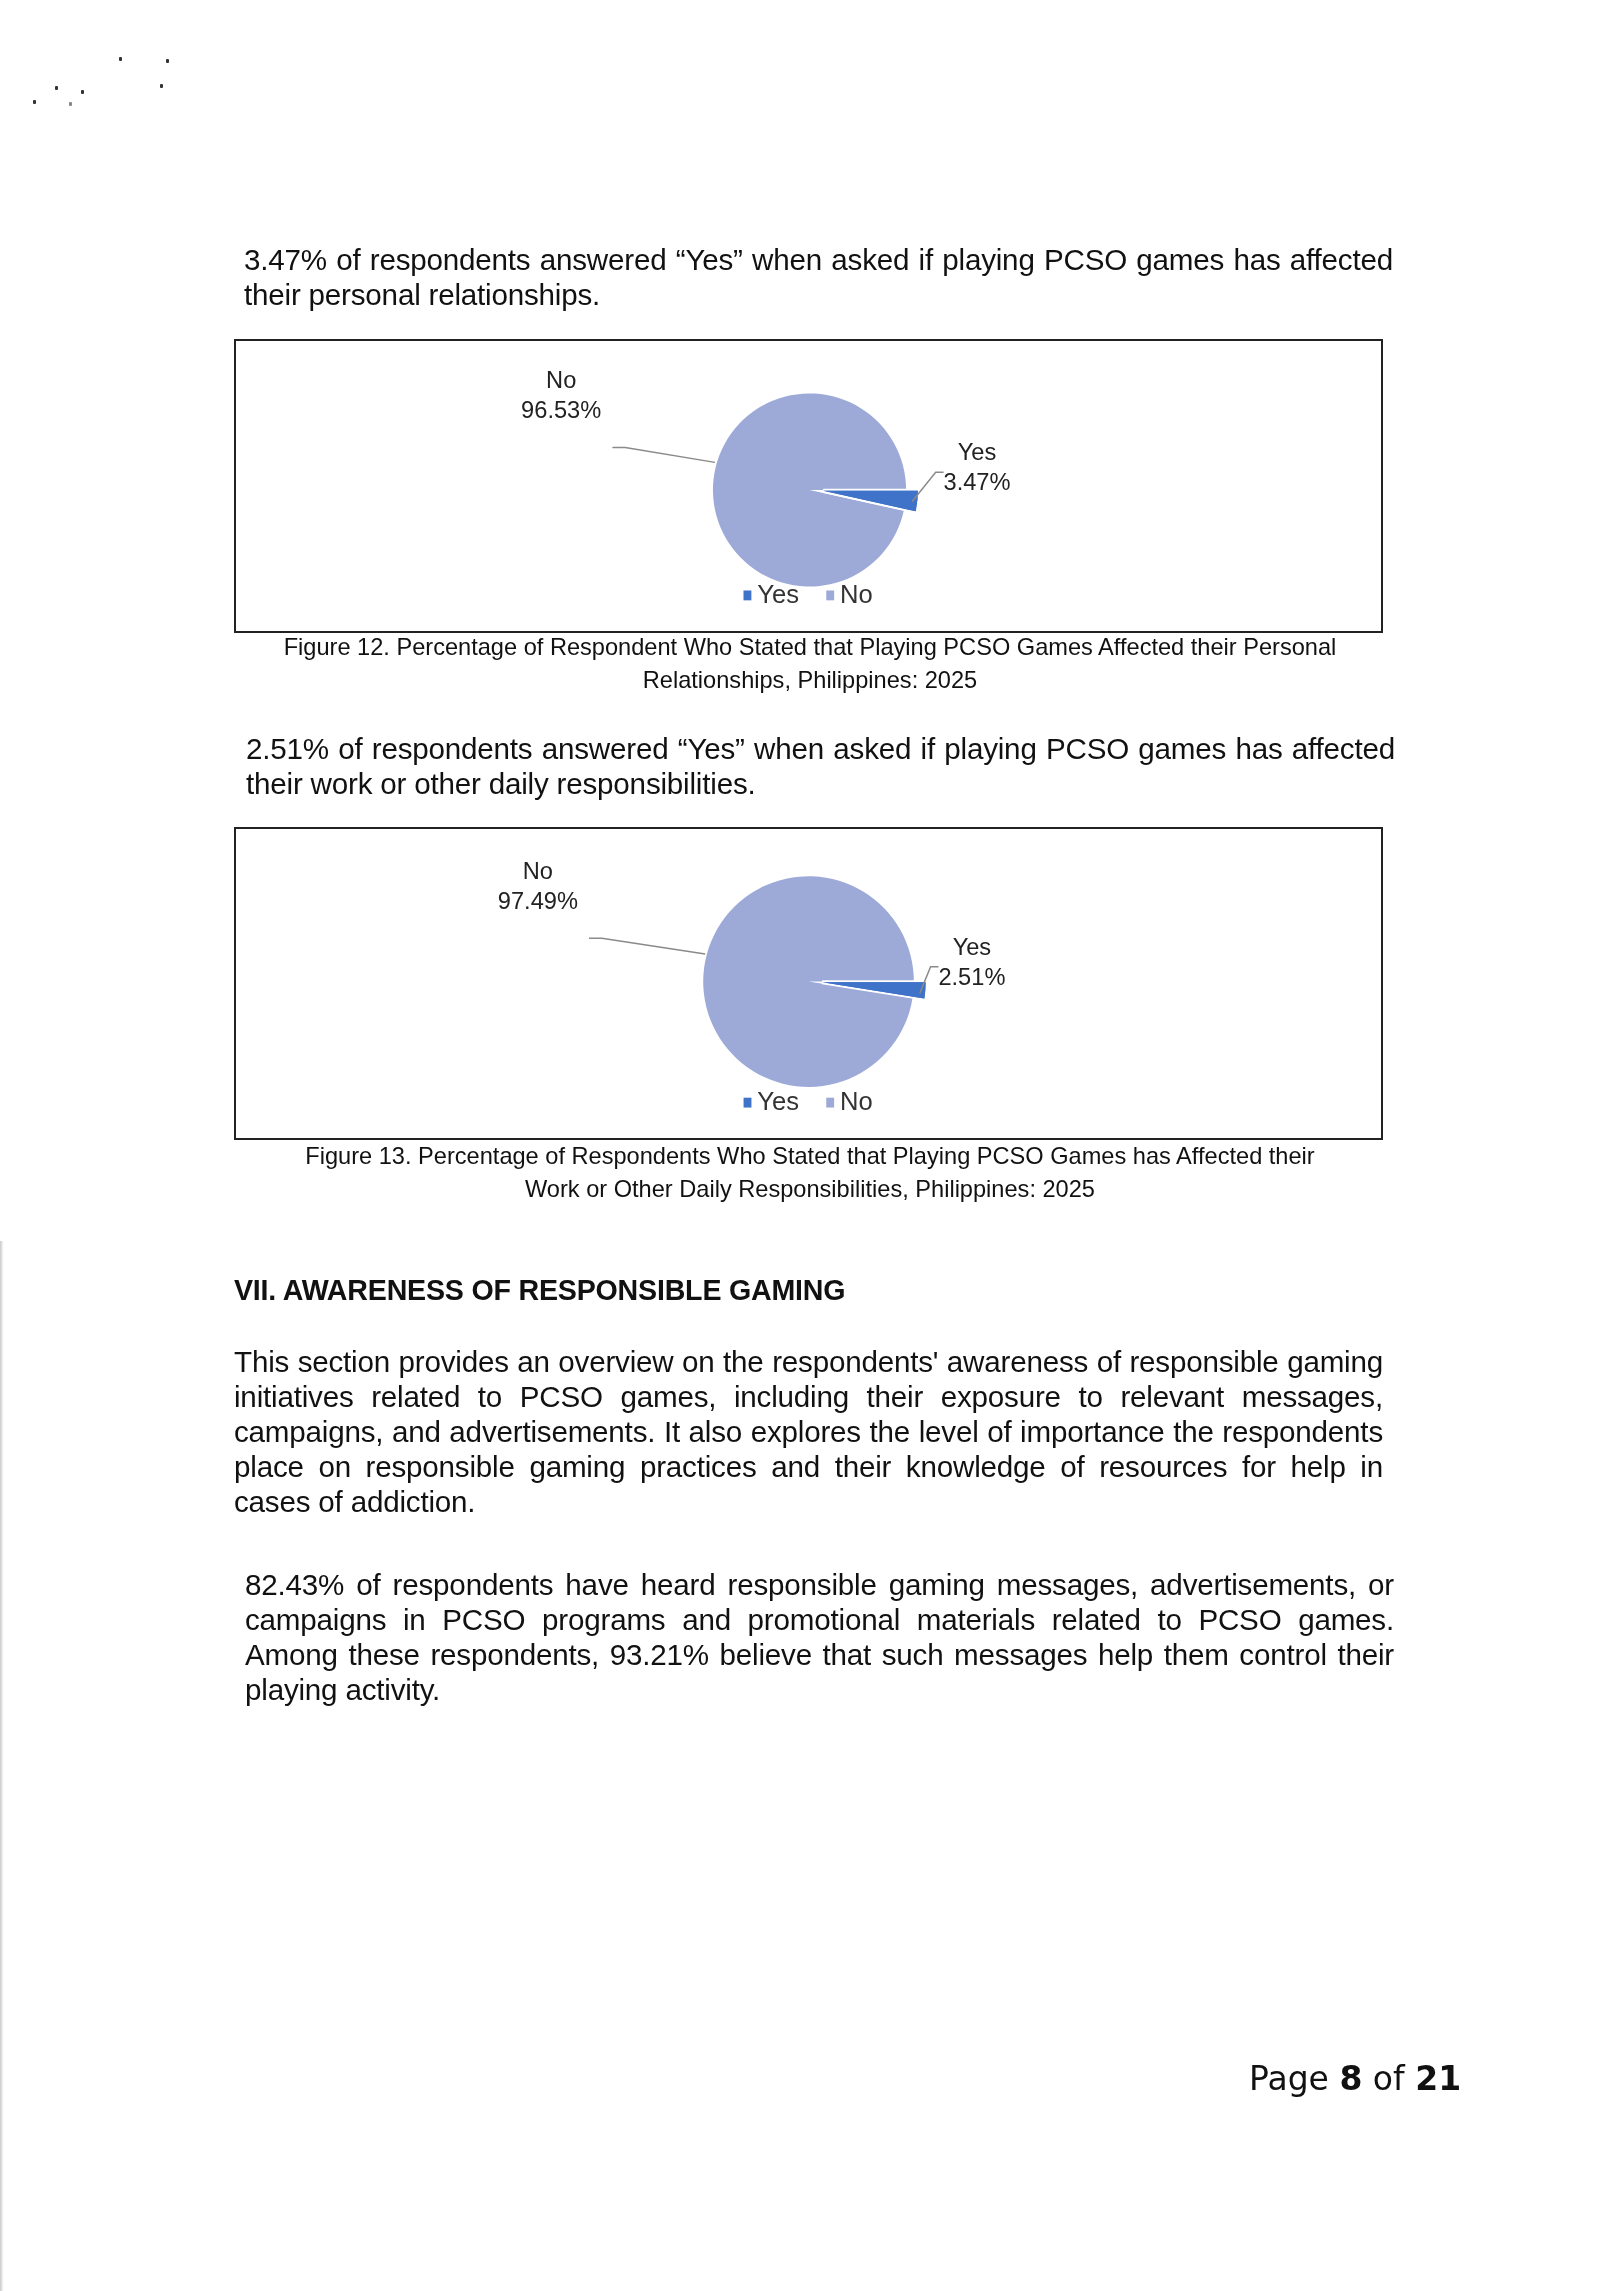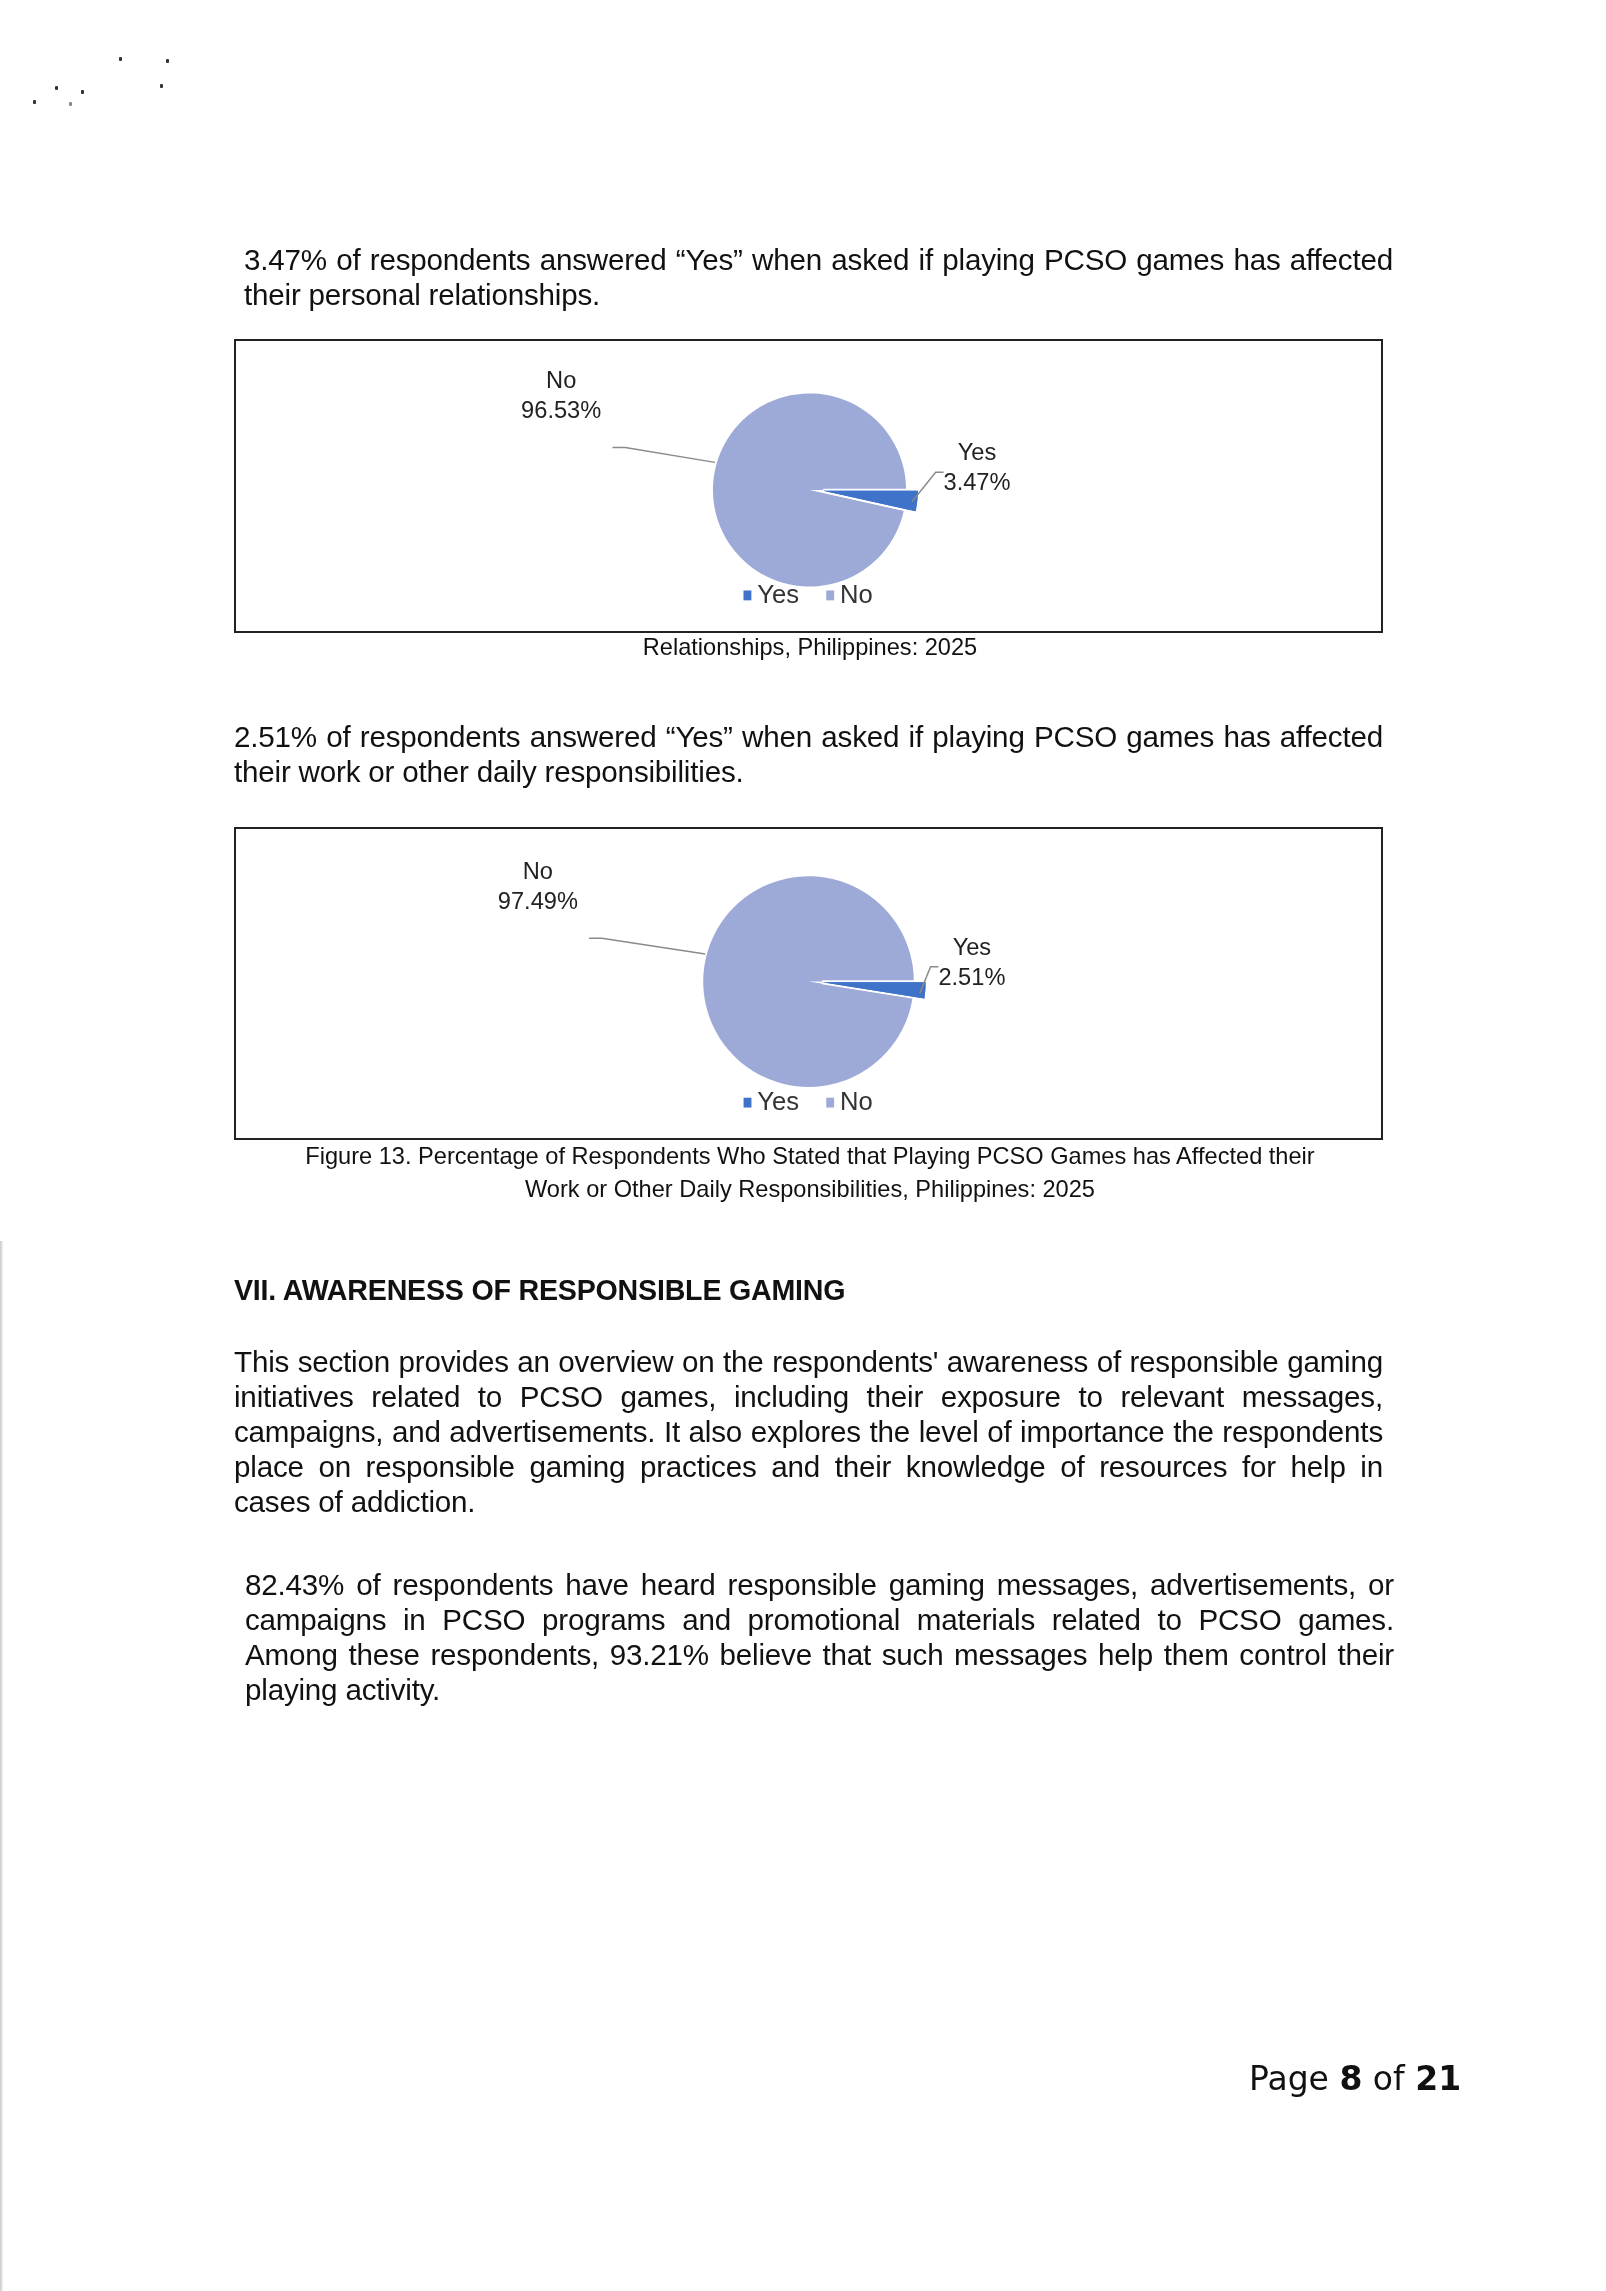--- a/index.html
+++ b/index.html
@@ -49,24 +49,25 @@
       <text x="330" y="78" text-anchor="middle" class="lbl">96.53%</text>
       <text x="752" y="121" text-anchor="middle" class="lbl">Yes</text>
       <text x="752" y="151" text-anchor="middle" class="lbl">3.47%</text>
       <rect x="515" y="253" width="8" height="10" fill="#3F72C9"></rect>
       <text x="529" y="266" class="legend-text">Yes</text>
       <rect x="599" y="253" width="8" height="10" fill="#9DAAD8"></rect>
       <text x="613" y="266" class="legend-text">No</text>
     </svg>
 </div>
 <div class="caption" style="top:631px">
+  <div>Figure 12. Percentage of Respondent Who Stated that Playing PCSO Games Affected their Personal</div>
   <div>Relationships, Philippines: 2025</div>
 </div>
 
-<p class="para" style="top:719px;margin:0">2.51% of respondents answered “Yes” when asked if playing PCSO games has affected their work or other daily responsibilities.</p>
+<p class="para" style="top:719px;margin:12px">2.51% of respondents answered “Yes” when asked if playing PCSO games has affected their work or other daily responsibilities.</p>
 
 <div class="chart-box" style="top:827px;height:313px">
   <svg id="chart1" width="1149" height="313" viewBox="0 0 1166 318">
       <path d="M581,155 L686.6721144814176,171.80488681979645 A107,107 0 1 1 688,154.99999999999997 Z" fill="#9DAAD8"></path>
       <path d="M594.9751410870861,155.63017826134464 L699.9751410870861,155.63017826134464 A105,105 0 0 1 698.6720758585707,172.1209550471262 Z" fill="#3F72C9" stroke="#fff" stroke-width="4" paint-order="stroke"></path>
       <path d="M594.9751410870861,155.63017826134464 L699.9751410870861,155.63017826134464 A105,105 0 0 1 698.6720758585707,172.1209550471262 Z" fill="#3F72C9"></path>
       <polyline points="476,127 371,111 358,111" fill="none" stroke="#8a8a8a" stroke-width="1.5"></polyline>
       <polyline points="694,167 705,140 713,140" fill="none" stroke="#8a8a8a" stroke-width="1.5"></polyline>
       <text x="306" y="51" text-anchor="middle" class="lbl">No</text>
       <text x="306" y="81" text-anchor="middle" class="lbl">97.49%</text>

